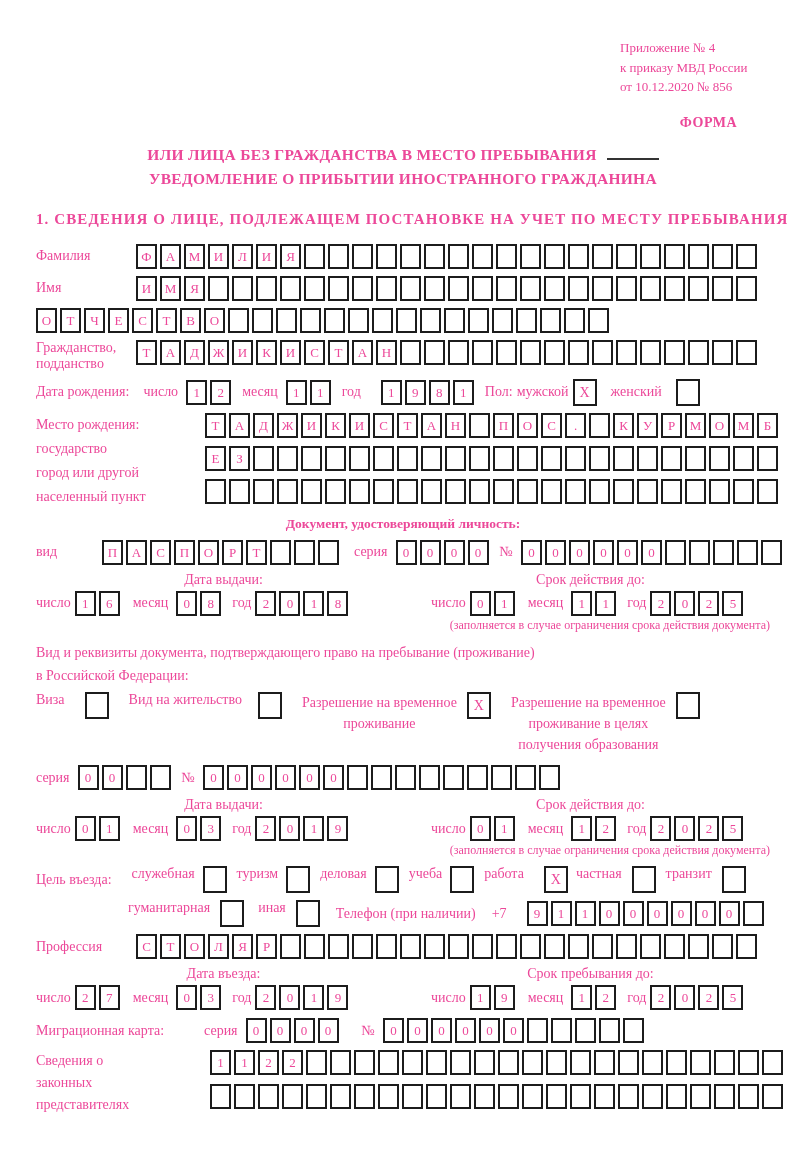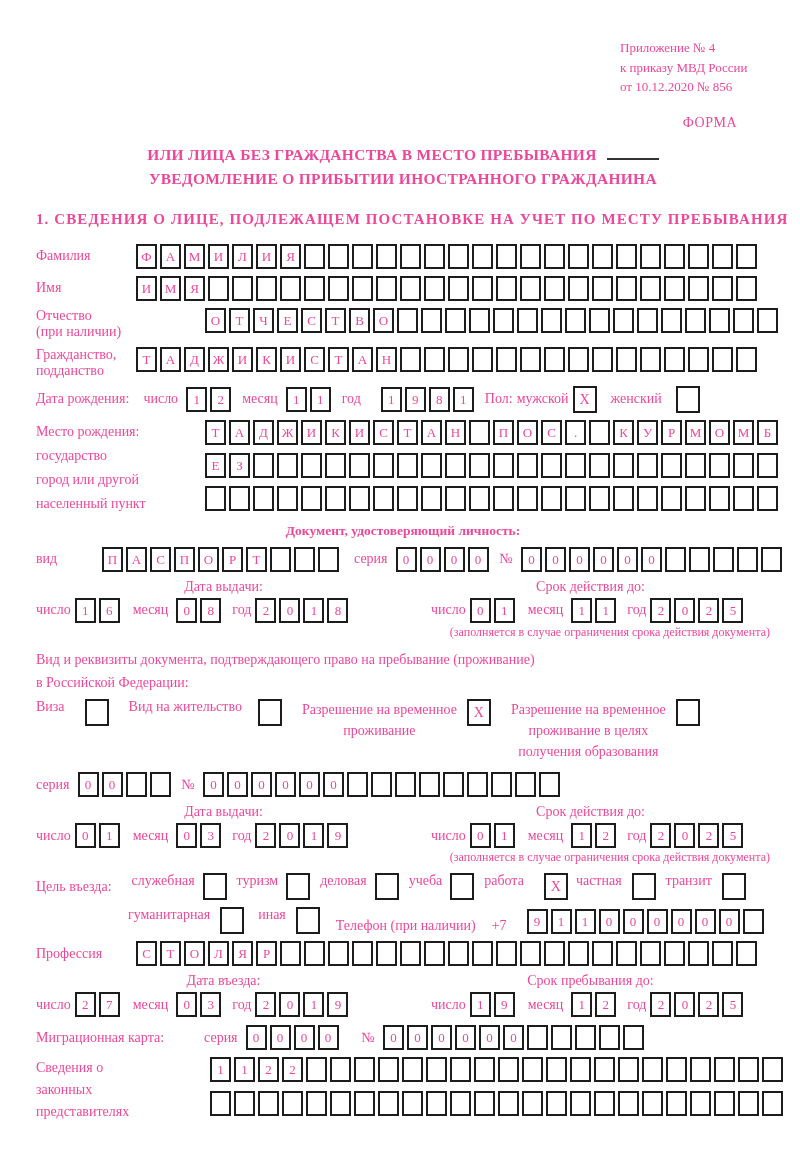--- a/index.html
+++ b/index.html
@@ -17,21 +17,21 @@
     margin-right:3px;text-align:center;line-height:21px;font-size:13px;
     vertical-align:middle;background:#fff;
   }
   .chk{
     display:inline-block;width:20px;height:23px;border:2px solid #1c1c1c;
     text-align:center;line-height:23px;font-size:14px;vertical-align:middle;
     background:#fff;
   }
   .hdr{margin-left:584px;font-size:13px;line-height:1.5;}
   .hdr-amend{margin-left:584px;font-size:12.3px;line-height:1.5;margin-top:5px;}
-  .forma{text-align:right;padding-right:33px;font-weight:normal;font-size:14px;letter-spacing:.5px;margin-top:18px;}
+  .forma{text-align:right;padding-right:33px;font-weight:bold;font-size:14px;letter-spacing:.5px;margin-top:18px;}
   .title{text-align:center;font-weight:bold;font-size:15.5px;line-height:1.55;margin-top:12px;letter-spacing:.3px;}
   .blank-line{display:inline-block;width:52px;border-bottom:2px solid #333;height:4px;margin-left:10px;}
   .sect{font-weight:bold;font-size:15px;letter-spacing:1.1px;margin-top:20px;margin-bottom:16px;white-space:nowrap;}
   .frow{display:flex;align-items:center;margin-bottom:7px;white-space:nowrap;}
   .frow-top{display:flex;align-items:flex-start;margin-bottom:7px;white-space:nowrap;}
   .lblw100{width:100px;flex:none;}
   .lblw169{width:169px;flex:none;}
   .ml4{margin-left:4px}.ml6{margin-left:20px}.ml8{margin-left:8px}.ml10{margin-left:10px}
   .ml12{margin-left:12px}.ml14{margin-left:14px}.ml16{margin-left:16px}.ml20{margin-left:20px}
   .ml28{margin-left:16px}.ml40{margin-left:40px}
@@ -80,24 +80,20 @@
     <span class="lblw100">Фамилия</span>
     <span class="boxes"><span class="cb">Ф</span><span class="cb">А</span><span class="cb">М</span><span class="cb">И</span><span class="cb">Л</span><span class="cb">И</span><span class="cb">Я</span><span class="cb"></span><span class="cb"></span><span class="cb"></span><span class="cb"></span><span class="cb"></span><span class="cb"></span><span class="cb"></span><span class="cb"></span><span class="cb"></span><span class="cb"></span><span class="cb"></span><span class="cb"></span><span class="cb"></span><span class="cb"></span><span class="cb"></span><span class="cb"></span><span class="cb"></span><span class="cb"></span><span class="cb"></span></span>
   </div>
 
   <div class="frow">
     <span class="lblw100">Имя</span>
     <span class="boxes"><span class="cb">И</span><span class="cb">М</span><span class="cb">Я</span><span class="cb"></span><span class="cb"></span><span class="cb"></span><span class="cb"></span><span class="cb"></span><span class="cb"></span><span class="cb"></span><span class="cb"></span><span class="cb"></span><span class="cb"></span><span class="cb"></span><span class="cb"></span><span class="cb"></span><span class="cb"></span><span class="cb"></span><span class="cb"></span><span class="cb"></span><span class="cb"></span><span class="cb"></span><span class="cb"></span><span class="cb"></span><span class="cb"></span><span class="cb"></span></span>
   </div>
 
   <div class="frow-top">
-    <span class="lblw169">
-      <span>Отчество</span><br>
-      <span>(при наличии)</span>
-    </span>
     <span class="boxes"><span class="cb">О</span><span class="cb">Т</span><span class="cb">Ч</span><span class="cb">Е</span><span class="cb">С</span><span class="cb">Т</span><span class="cb">В</span><span class="cb">О</span><span class="cb"></span><span class="cb"></span><span class="cb"></span><span class="cb"></span><span class="cb"></span><span class="cb"></span><span class="cb"></span><span class="cb"></span><span class="cb"></span><span class="cb"></span><span class="cb"></span><span class="cb"></span><span class="cb"></span><span class="cb"></span><span class="cb"></span><span class="cb"></span></span>
   </div>
 
   <div class="frow-top">
     <span class="lblw100">
       <span>Гражданство,</span><br>
       <span>подданство</span>
     </span>
     <span class="boxes"><span class="cb">Т</span><span class="cb">А</span><span class="cb">Д</span><span class="cb">Ж</span><span class="cb">И</span><span class="cb">К</span><span class="cb">И</span><span class="cb">С</span><span class="cb">Т</span><span class="cb">А</span><span class="cb">Н</span><span class="cb"></span><span class="cb"></span><span class="cb"></span><span class="cb"></span><span class="cb"></span><span class="cb"></span><span class="cb"></span><span class="cb"></span><span class="cb"></span><span class="cb"></span><span class="cb"></span><span class="cb"></span><span class="cb"></span><span class="cb"></span><span class="cb"></span></span>
   </div>
@@ -253,21 +249,21 @@
     <span class="pitem ml8">
       <span>частная</span>
       <span class="chk ml10"></span>
     </span>
     <span class="pitem ml10">
       <span>транзит</span>
       <span class="chk ml10"></span>
     </span>
   </div>
 
-  <div class="frow" style="padding-left:92px;align-items:flex-end;">
+  <div class="frow" style="padding-left:92px;">
     <span class="pitem">
       <span>гуманитарная</span>
       <span class="chk ml10"></span>
     </span>
     <span class="pitem ml14">
       <span>иная</span>
       <span class="chk ml10"></span>
     </span>
     <span class="ml28">Телефон (при наличии)</span>
     <span class="ml16">+7</span>

